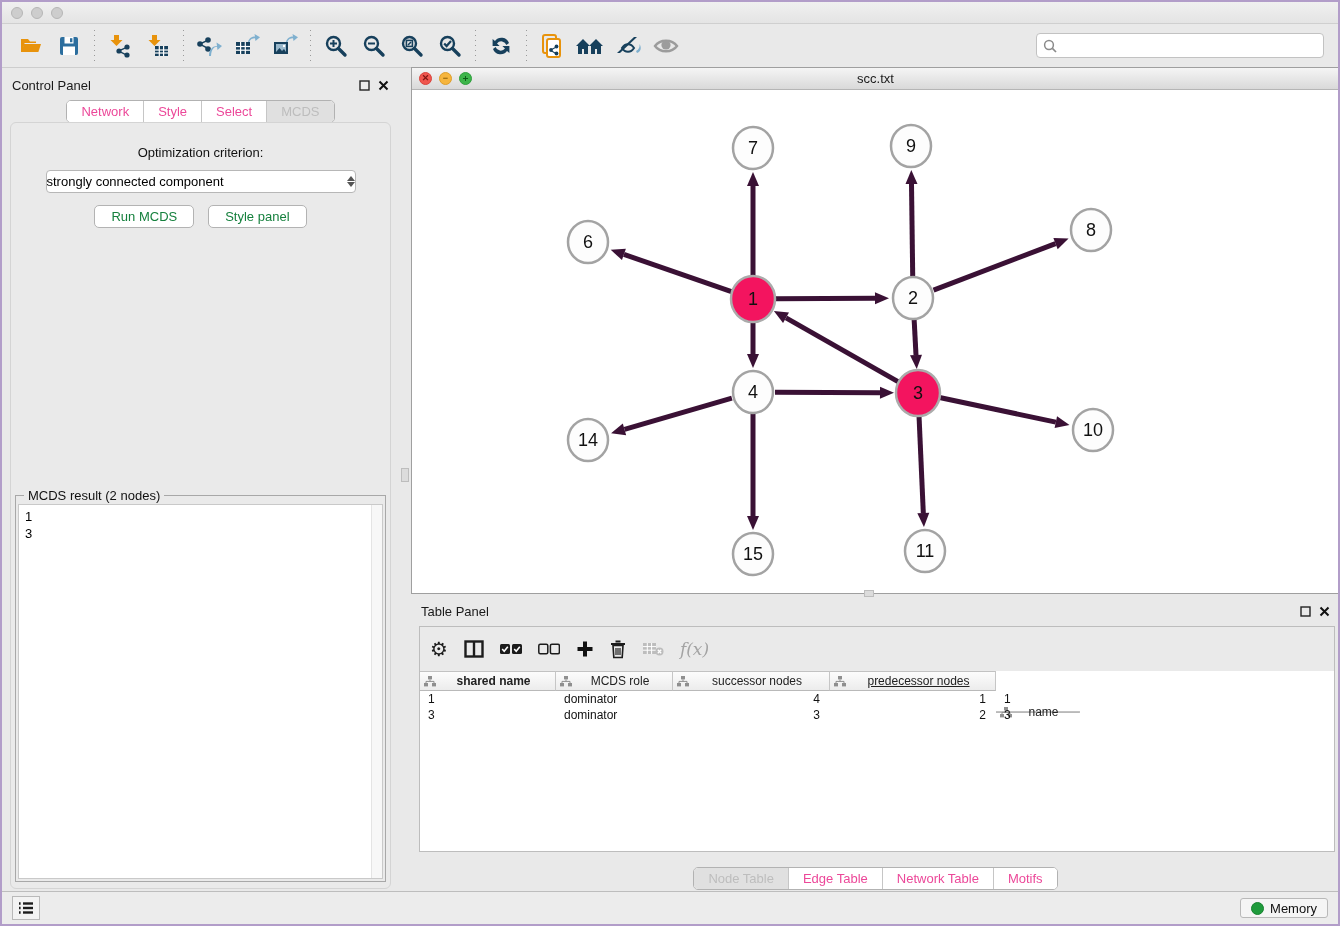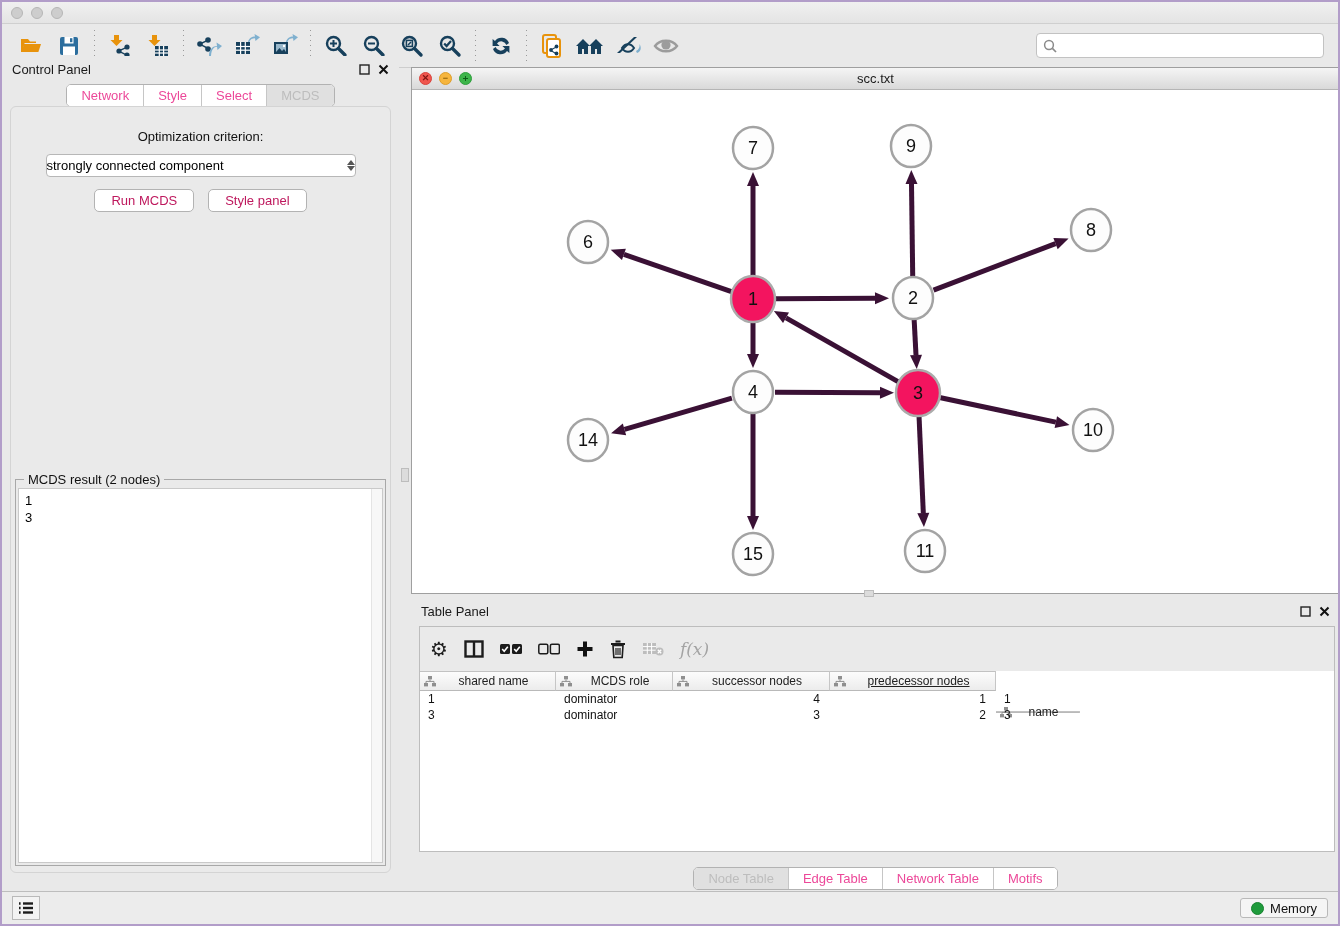--- a/index.html
+++ b/index.html
@@ -25,21 +25,21 @@
   .tsep { width:1px; height:32px; margin:0 6px;
     background-image:linear-gradient(#9a9a9a 30%, rgba(0,0,0,0) 0%);
     background-size:1px 5px; background-repeat:repeat-y; }
   #search-box { margin-left:auto; margin-right:4px; width:288px; height:25px;
     background:#fff; border:1px solid #c2c2c2; border-radius:4px;
     display:flex; align-items:center; padding:0 6px; }
   #search-box input { border:none; outline:none; flex:1; font-size:13px; margin-left:4px;
     font-family:"Liberation Sans",sans-serif; background:transparent; }
 
   
-  #control-panel { position:absolute; left:0; top:54px; width:397px; height:825px; background:#e9e9e9; }
+  #control-panel { position:absolute; left:0; top:70px; width:397px; height:825px; background:#e9e9e9; }
   .panel-head { height:26px; display:flex; align-items:center; padding:0 10px; }
   .panel-head .ptitle { font-size:13px; color:#1a1a1a; }
   .panel-head .pbtns { margin-left:auto; display:flex; gap:8px; align-items:center; }
   #cp-tabs-row { display:flex; justify-content:center; margin-top:2px; }
   .seg { display:flex; border:1px solid #b2b2b2; border-radius:5px; overflow:hidden; background:#fff; }
   .seg .tab { padding:3px 14px; font-size:13px; color:#ec4899; background:#fff;
     border-left:1px solid #c6c6c6; cursor:default; white-space:nowrap; }
   .seg .tab:first-child { border-left:none; }
   .seg .tab.sel { background:#e0e0e0; color:#bdbdbd; }
   #cp-body { position:absolute; left:8px; right:8px; top:50px; bottom:8px;
@@ -47,21 +47,21 @@
   #opt-label { text-align:center; margin-top:22px; font-size:13px; color:#111; }
   #opt-select { margin:10px auto 0; width:310px; height:23px; background:#fff;
     border:1px solid #b7b7b7; border-radius:4px; display:flex; align-items:center;
     padding:0 0; font-size:13px; }
   #opt-select .stepper { margin-left:auto; display:flex; flex-direction:column; gap:1px; }
   #opt-select .stepper i { width:0; height:0; border-left:4px solid transparent; border-right:4px solid transparent; }
   #opt-select .stepper .up { border-bottom:5px solid #555; }
   #opt-select .stepper .dn { border-top:5px solid #555; }
   #cp-buttons { display:flex; justify-content:center; gap:14px; margin-top:12px; }
   .mac-btn { background:#fff; border:1px solid #b3b3b3; border-radius:5px;
-    font-size:13px; padding:3px 16px; color:#be185d; font-family:"Liberation Sans",sans-serif; }
+    font-size:13px; padding:3px 16px; color:#15803d; font-family:"Liberation Sans",sans-serif; }
   #mcds-fieldset { position:absolute; left:4px; right:4px; top:372px; bottom:6px;
     border:1px solid #a8a8a8; background:#eaeaea; }
   #mcds-legend { position:absolute; top:-8px; left:8px; background:#eaeaea;
     font-size:13px; padding:0 4px; color:#111; }
   #mcds-text { position:absolute; left:2px; right:2px; top:8px; bottom:2px; background:#fff;
     border:1px solid #c9c9c9; font-size:13px; line-height:17px; padding:3px 6px;
     white-space:pre; overflow:hidden; }
   #mcds-scroll { position:absolute; right:3px; top:9px; bottom:3px; width:11px;
     background:#f7f7f7; border-left:1px solid #e4e4e4; }
 
@@ -504,21 +504,21 @@
                 <line x1="9.6" y1="2" x2="9.6" y2="13"></line>
               </g>
               <circle cx="17.5" cy="10.5" r="4" fill="#bdbdbd"></circle>
               <path d="M15.8 8.8l3.4 3.4M19.2 8.8l-3.4 3.4" stroke="#fff" stroke-width="1.3"></path>
             </svg>
         </span>
         <span class="tp-icon fx-glyph">f(x)</span>
       </div>
       <div id="tp-table">
         <div id="tp-header">
-            <div class="th" style="width: 136px;">
+            <div class="th" style="width: 136px; font-weight: bold;">
               <svg width="12" height="11" viewBox="0 0 12 11">
                 <g fill="#8f8f8f">
                   <rect x="4" y="0" width="4" height="3.4"></rect>
                   <rect x="0" y="7" width="4" height="3.4"></rect>
                   <rect x="8" y="7" width="4" height="3.4"></rect>
                 </g>
                 <path d="M6 3.4v2M2 7V5.4h8V7" fill="none" stroke="#8f8f8f" stroke-width="1"></path>
               </svg>
               <span class="thlabel">shared name</span>
             </div>

